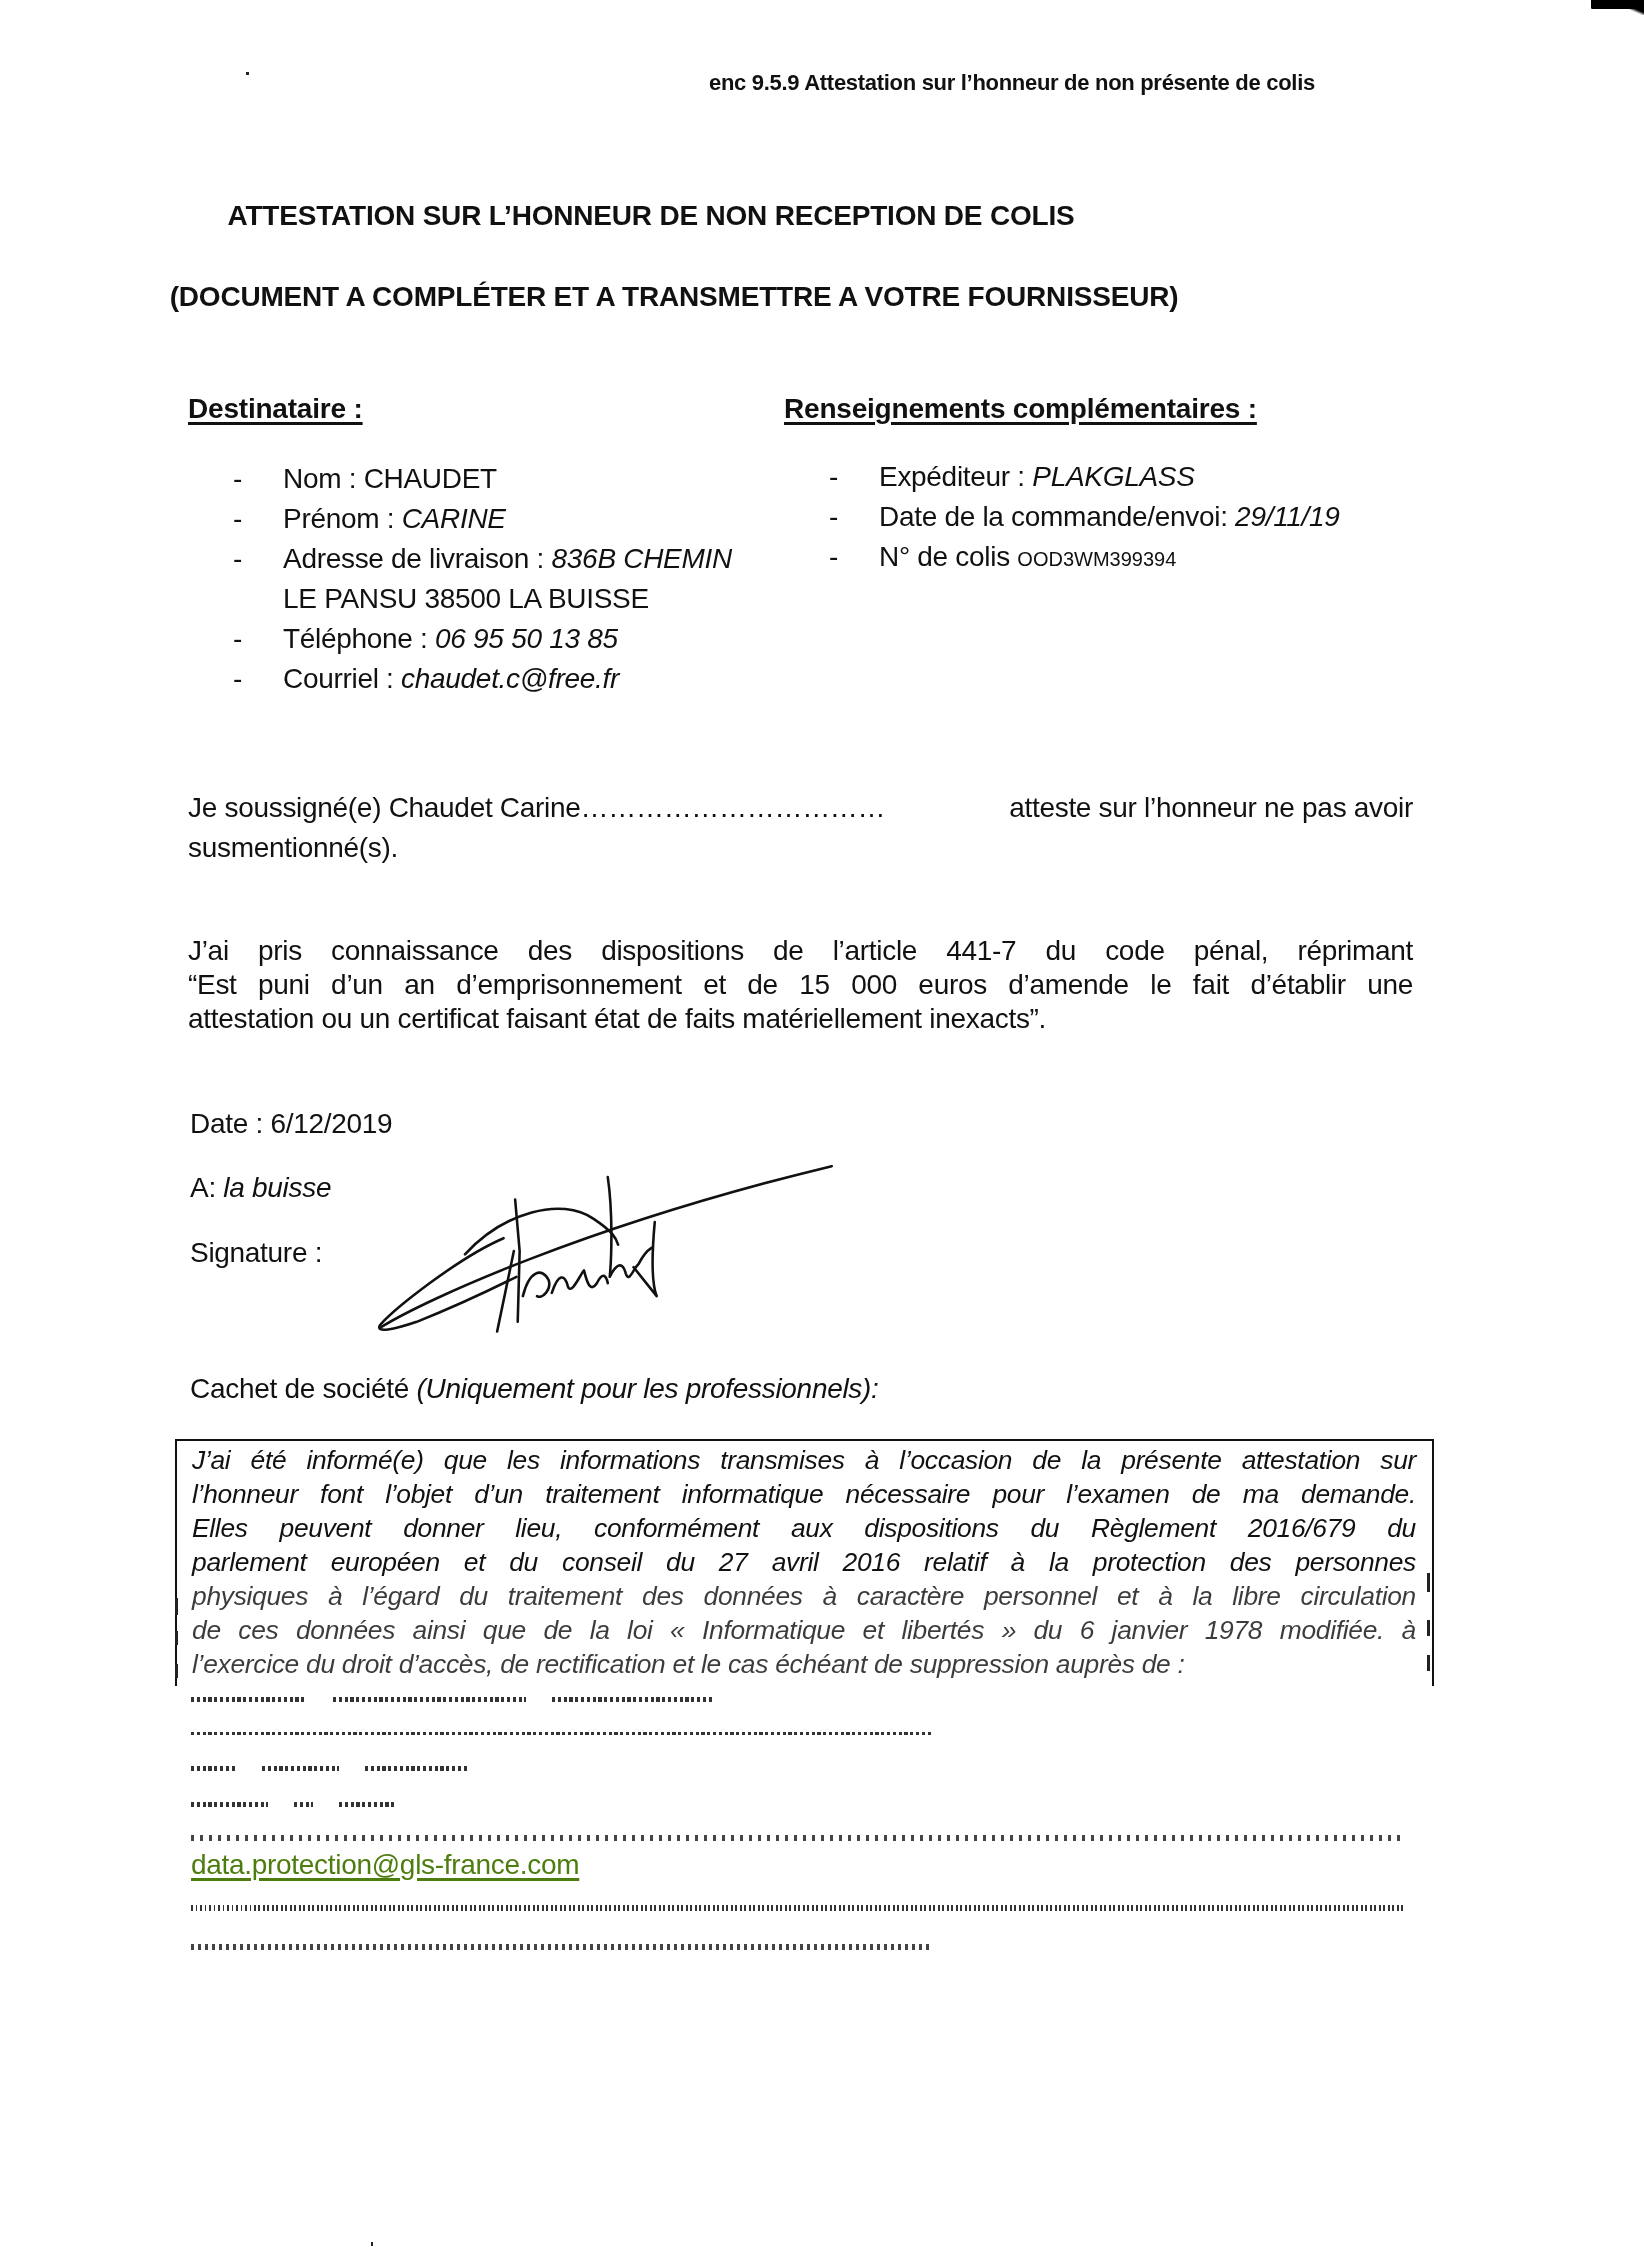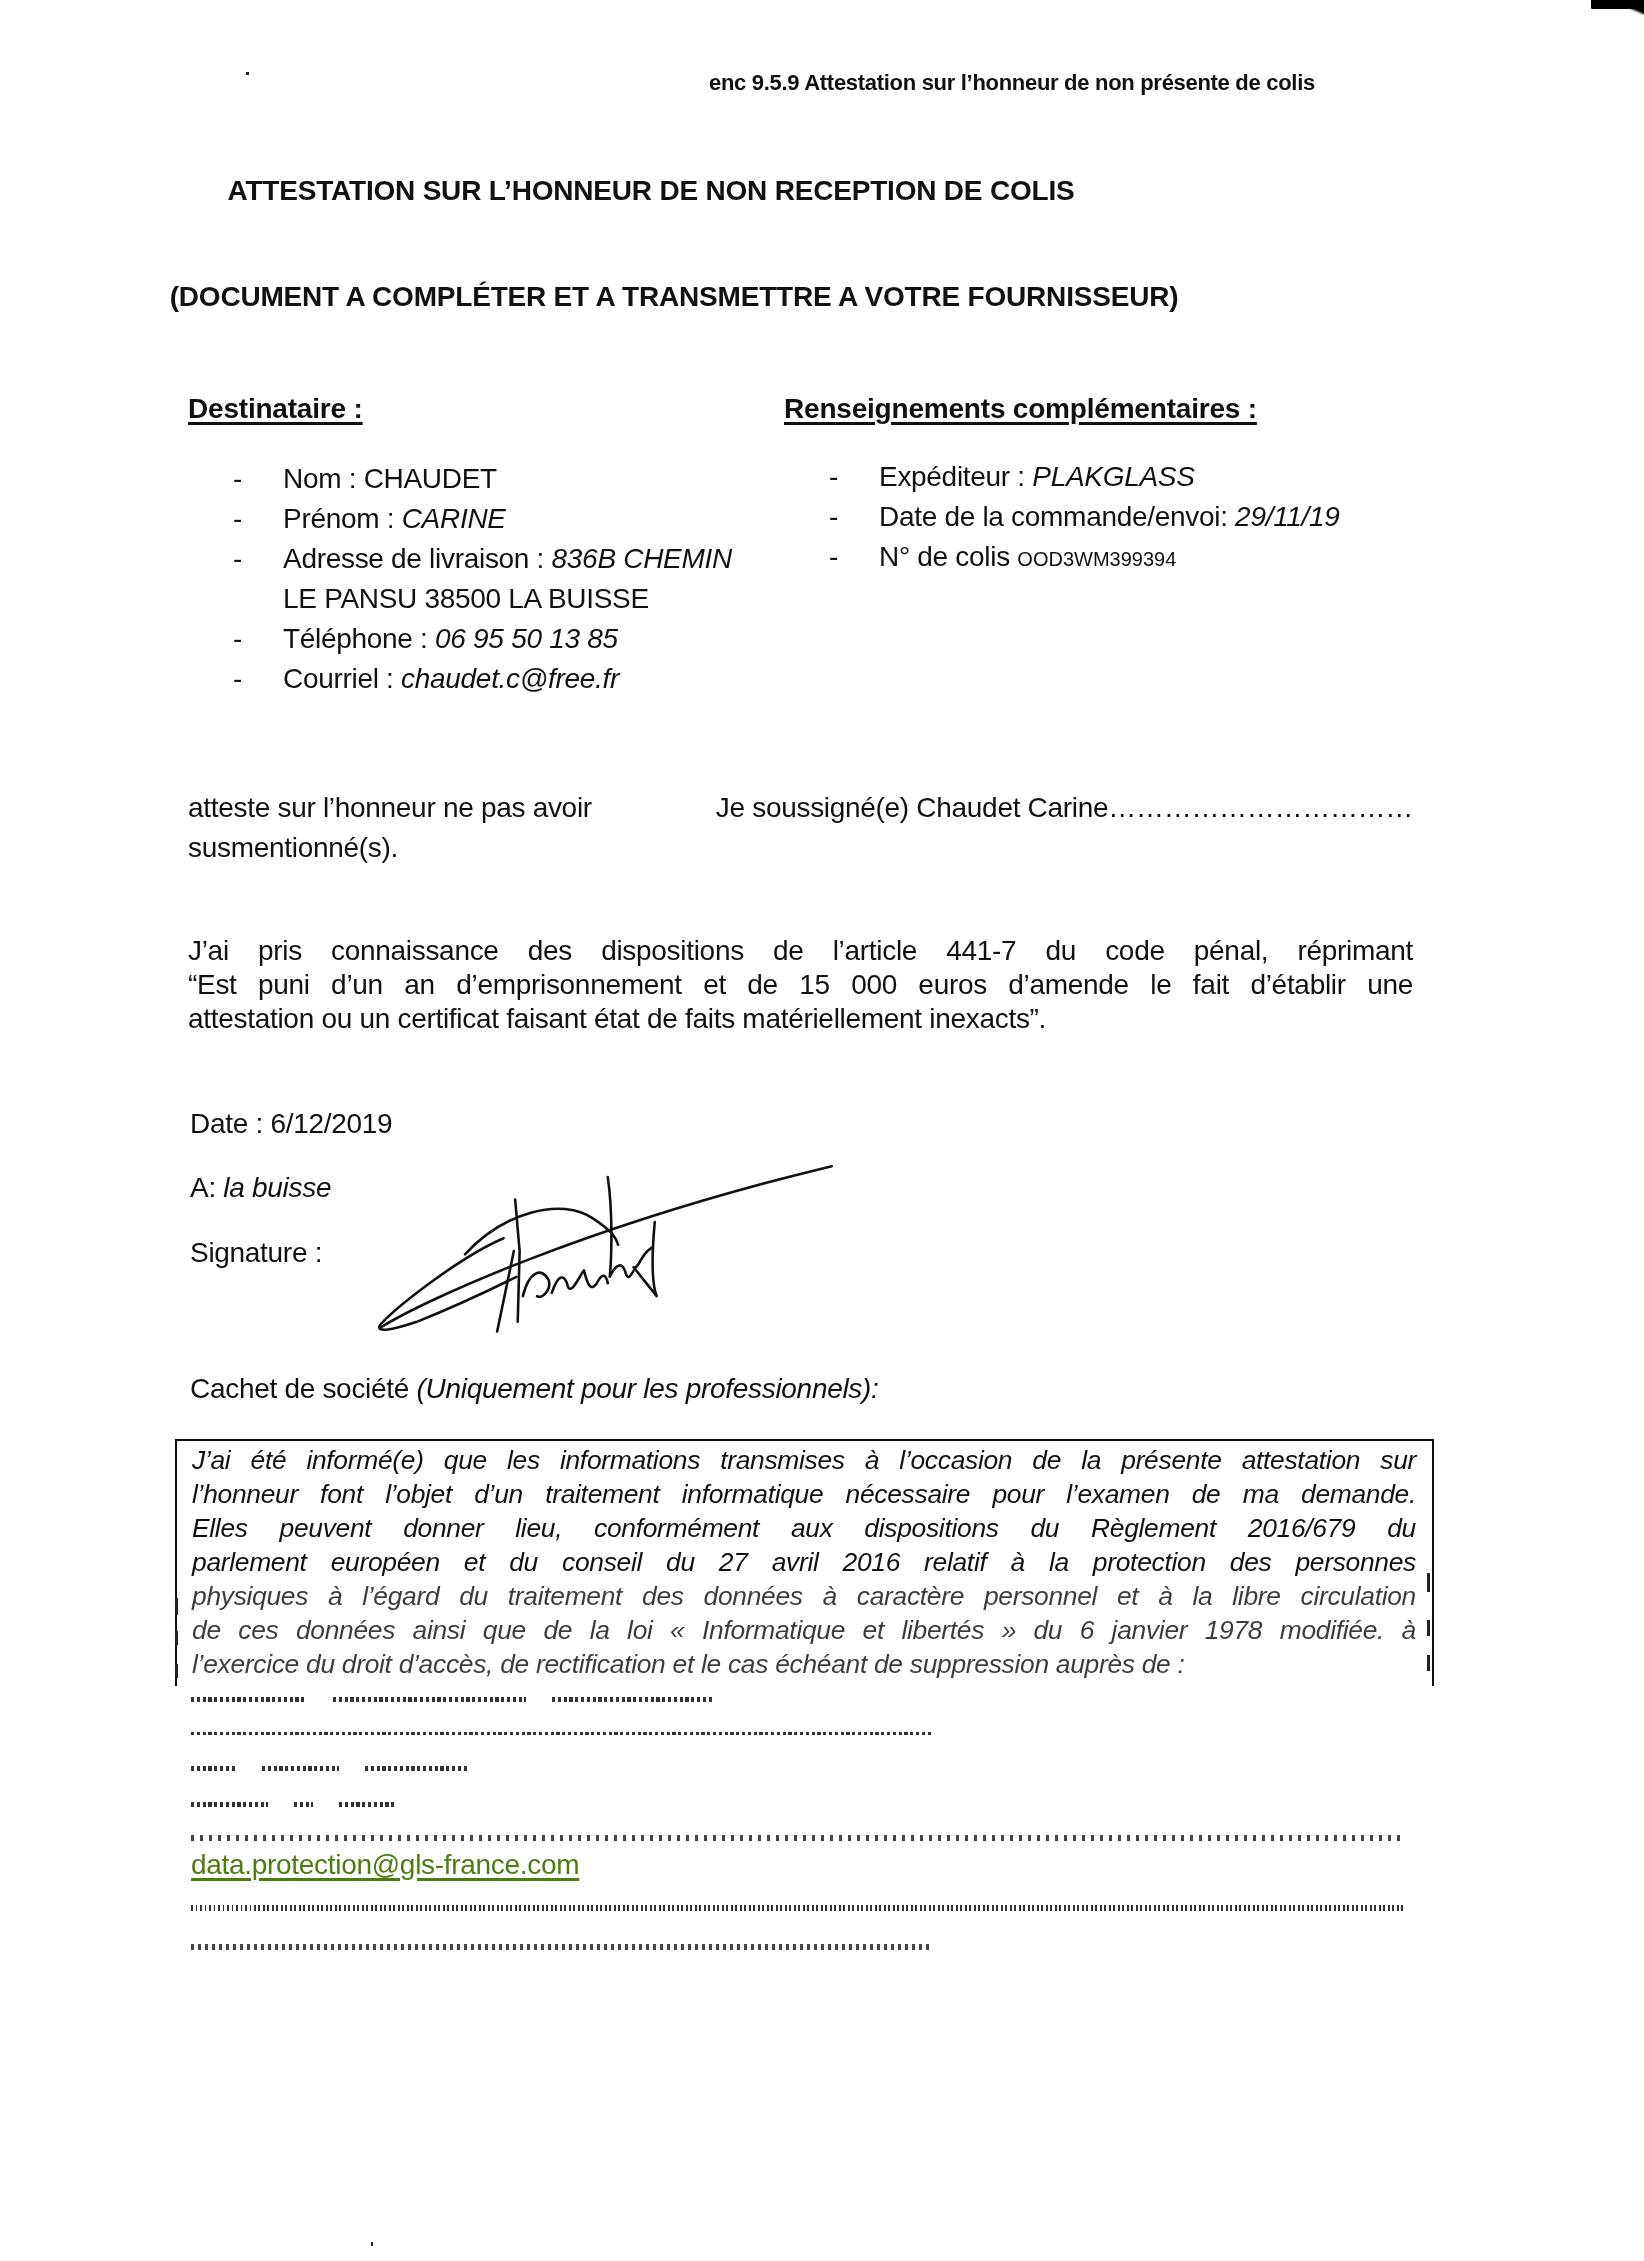--- a/index.html
+++ b/index.html
@@ -17,21 +17,21 @@
       background: linear-gradient(to bottom left, #000 0%, #000 30%, transparent 60%);
     }
     .speck { position: absolute; width: 2.6px; height: 2.6px; background: #222; }
     .header-ref {
       top: 70px; left: 709px; font-size: 22px; font-weight: bold; letter-spacing: -0.3px;
     }
     .title {
       left: 0; width: 1302px; text-align: center; font-weight: bold; font-size: 28px;
       letter-spacing: -0.2px;
     }
-    .title.t1 { top: 175px; left: 0; width: 1302px; }
+    .title.t1 { top: 200px; left: 0; width: 1302px; }
     .title.t2 { top: 253px; left: 0; width: 1348px; margin-top: 28px; }
 
     .section-head {
       font-size: 28px; font-weight: bold; text-decoration: underline;
       text-decoration-thickness: 3.2px; text-underline-offset: 3.9px; letter-spacing: -0.2px;
     }
     .sh-left { top: 393px; left: 188px; }
     .sh-right { top: 393px; left: 784px; }
 
     .list { margin: 0; padding: 0; list-style: none; }
@@ -131,22 +131,22 @@
     <span>Date de la commande/envoi: </span><span class="it">29/11/19</span>
   </li>
   <li>
     <span class="dash">-</span>
     <span>N° de colis </span><span class="small-code">OOD3WM399394</span>
   </li>
 </ul>
 
 <div class="abs para p-decl">
   <div class="row">
+    <span><span>Je soussigné(e)  Chaudet Carine</span><span>……………………………</span></span>
     <span>atteste sur l’honneur ne pas avoir</span>
-    <span><span>Je soussigné(e)  Chaudet Carine</span><span>……………………………</span></span>
   </div>
   <div>susmentionné(s).</div>
 </div>
 
 <div class="abs para p-law">
   <span class="line">J’ai pris connaissance des dispositions de l’article 441-7 du code pénal, réprimant</span>
   <span class="line">“Est puni d’un an d’emprisonnement et de 15 000 euros d’amende le fait d’établir une</span>
   <span class="line last">attestation ou un certificat faisant état de faits matériellement inexacts”.</span>
 </div>
 

